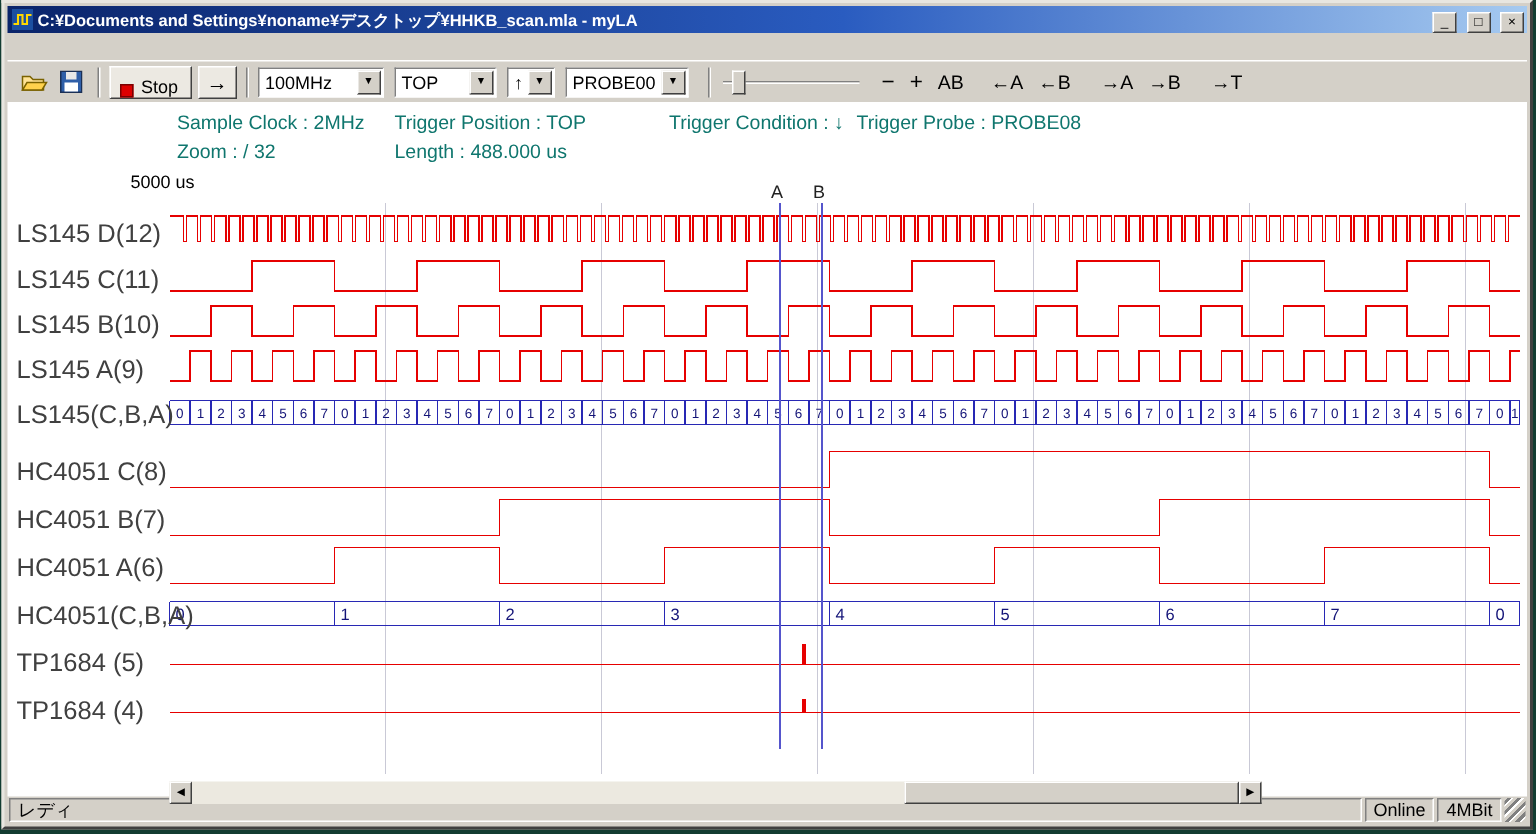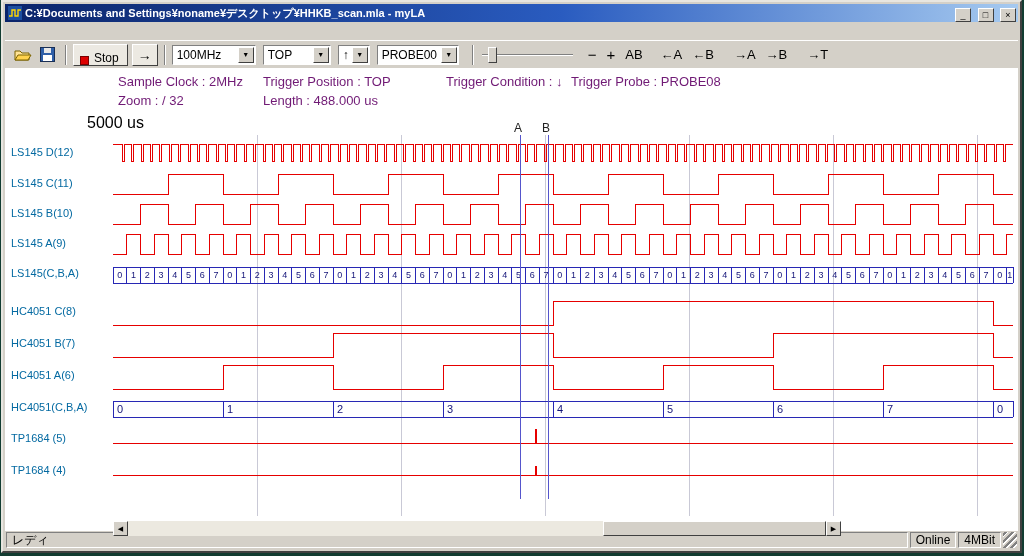--- a/index.html
+++ b/index.html
@@ -38,27 +38,27 @@
   .slider { width:95px; height:20px; position:relative; flex:0 0 auto; margin-right:8px; }
   .slider .track { position:absolute; left:2px; right:2px; top:9px; height:2px;
                    border-top:1px solid #808080; border-bottom:1px solid #fff; }
   .slider .handle { position:absolute; left:8px; top:2px; width:9px; height:16px;
                     background:#d4d0c8; border:1px solid; border-color:#fff #404040 #404040 #fff; }
   .flat-btn { height:22px; padding:0 5px; background:transparent; border:none;
               font-size:13px; color:#000; display:flex; align-items:center; }
   .flat-btn.math { font-size:15px; }
   
   .main { position:absolute; left:2px; top:66px; right:2px; bottom:20px; background:#fff; }
-  .info-text { position:absolute; font-size:13px; color:#701a75; white-space:nowrap; z-index:3; }
-  .time-origin { position:absolute; left:84px; top:112px; font-size:16px; color:#000; z-index:3; }
+  .info-text { position:absolute; font-size:13px; color:#0f766e; white-space:nowrap; z-index:3; }
+  .time-origin { position:absolute; left:84px; top:112px; font-size:12px; color:#000; z-index:3; }
   
   .wave-layer { position:absolute; left:0; top:0; width:1024px; height:556px; z-index:2; pointer-events:none; }
   .wave-layer svg { position:absolute; left:0; top:0; }
   svg text { font-family:"Liberation Sans",sans-serif; }
-  .ch-label { position:absolute; left:8px; font-size:11px; color:#0369a1; white-space:nowrap; }
+  .ch-label { position:absolute; left:8px; font-size:17px; color:#404040; white-space:nowrap; }
   .marker-label { position:absolute; top:119px; font-size:12px; color:#222; }
   
   .hscroll { position:absolute; left:110px; top:519px; width:728px; height:15px; background:#ece9e0; z-index:4; }
   .sb-arrow { position:absolute; top:0; width:15px; height:15px; background:#d4d0c8;
               border:1px solid; border-color:#fff #404040 #404040 #fff;
               font-size:7px; line-height:13px; text-align:center; color:#000; padding:0; }
   .sb-left { left:0; } .sb-right { right:0; }
   .sb-thumb { position:absolute; left:490px; top:0; width:223px; height:15px; background:#d4d0c8;
               border:1px solid; border-color:#fff #404040 #404040 #fff; }
   

